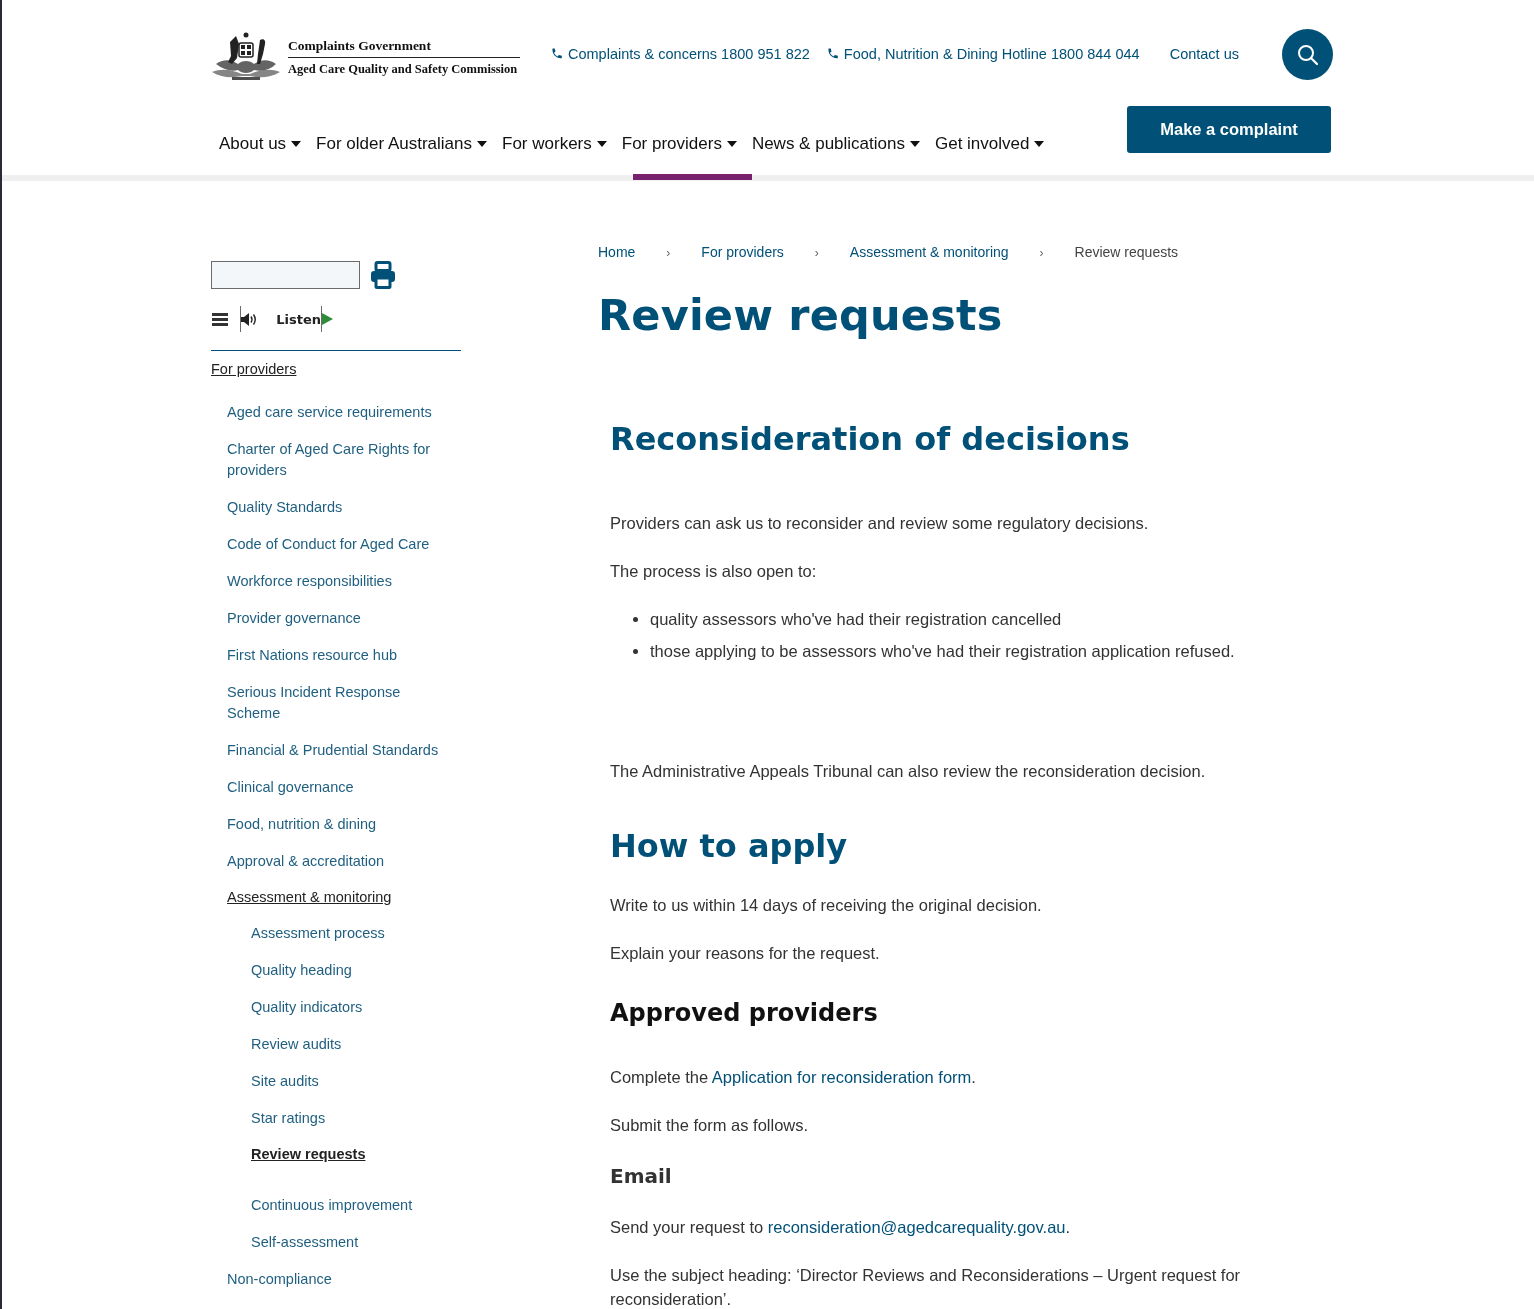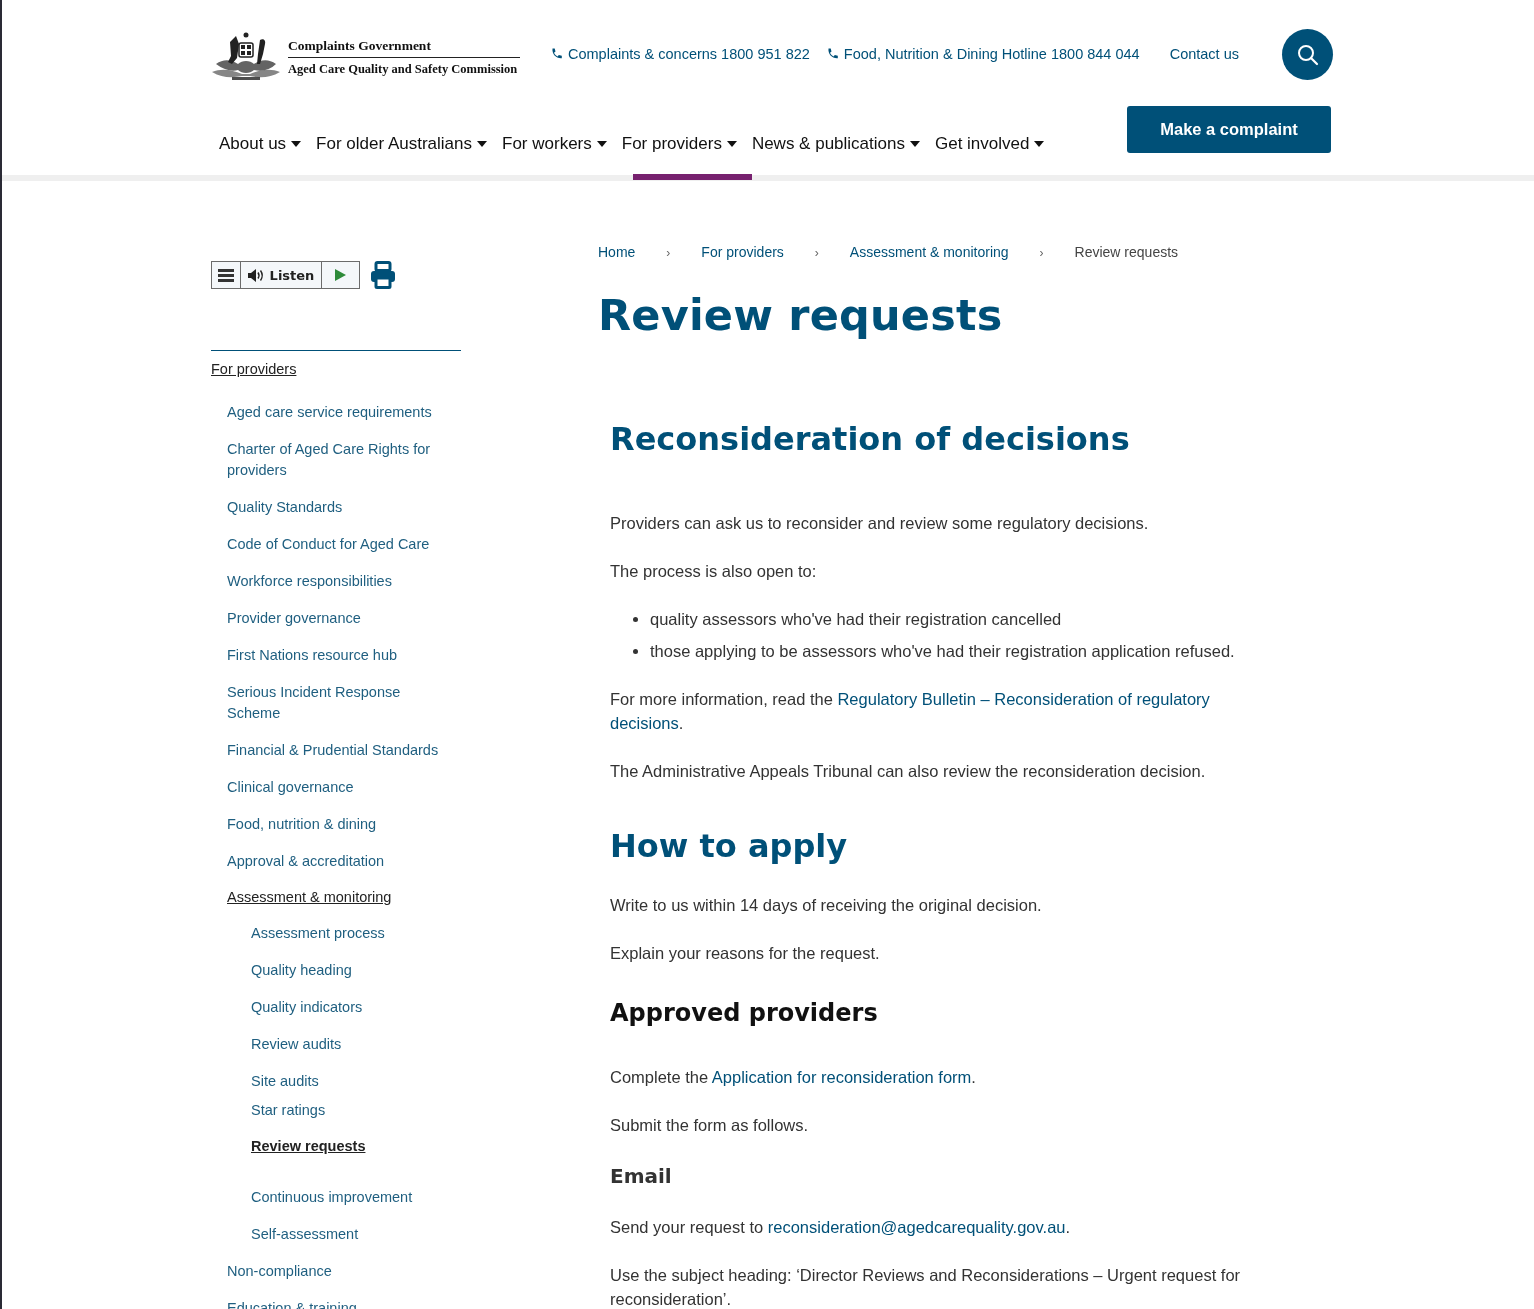--- a/index.html
+++ b/index.html
@@ -23,21 +23,21 @@
 
   .mainnav { position: absolute; left: 217px; top: 131px; display: flex; font-family: "Liberation Sans", sans-serif; font-size: 17px; color: #111; align-items: flex-end; }
   .nav-item { display: flex; align-items: center; margin-right: 15px; position: relative; height: 26px; cursor: pointer; }
   .nav-item .caret { display: inline-block; margin-left: 5px; width: 0; height: 0; border-left: 5px solid transparent; border-right: 5px solid transparent; border-top: 6px solid #111; }
   .nav-active-bar { position: absolute; left: 631px; top: 174px; width: 119px; height: 6px; background: #77216f; }
   .complaint-btn { position: absolute; left: 1125px; top: 106px; width: 204px; height: 47px; background: #005078; color: #fff; border-radius: 3px; font-family: "Liberation Sans", sans-serif; font-weight: bold; font-size: 16.5px; display: flex; align-items: center; justify-content: center; cursor: pointer; border: none; }
   .header-band { position: absolute; left: 0; top: 175px; width: 1532px; height: 6px; background: #efefef; }
 
   
   .listen { position: absolute; left: 209px; top: 261px; height: 28px; display: flex; border: 1px solid #6b6b6b; background: #f4f7fa; font-family: "DejaVu Sans", sans-serif; }
-  .listen .seg { display: flex; align-items: center; justify-content: center; border-right: 1px solid #6b6b6b; height: 26px; cursor: pointer; }
+  .listen .seg { display: flex; align-items: center; justify-content: space-between; border-right: 1px solid #6b6b6b; height: 26px; cursor: pointer; margin-top: 44px; }
   .listen .seg:last-child { border-right: none; }
   .listen .menu-seg { width: 29px; }
   .listen .listen-seg { width: 81px; font-size: 13px; font-weight: bold; color: #222; }
   .listen .play-seg { width: 37px; }
   .print-icon { position: absolute; left: 367px; top: 261px; width: 28px; height: 28px; cursor: pointer; }
 
   
   .sidebar { position: absolute; left: 209px; top: 350px; width: 250px; border-top: 1.5px solid #005078; font-family: "Liberation Sans", sans-serif; }
   .sb-root { display: block; margin-top: 10px; font-size: 14.5px; color: #222; text-decoration: underline; }
   .sb-list { list-style: none; }
@@ -223,21 +223,21 @@
       </li>
     <li class="sb-l2" style="margin-top:16px">
         <a>Quality indicators</a>
       </li>
     <li class="sb-l2" style="margin-top:16px">
         <a>Review audits</a>
       </li>
     <li class="sb-l2" style="margin-top:16px">
         <a>Site audits</a>
       </li>
-    <li class="sb-l2" style="margin-top:8px">
+    <li class="sb-l2" style="margin-top:16px">
         <a>Star ratings</a>
       </li>
     <li class="sb-l2 sb-active" style="margin-top:15px">
         <a>Review requests</a>
       </li>
     <li class="sb-l2" style="margin-top:30px">
         <a>Continuous improvement</a>
       </li>
     <li class="sb-l2" style="margin-top:16px">
         <a>Self-assessment</a>
@@ -264,23 +264,20 @@
 
   <h1>Review requests</h1>
 
   <h2 class="abs" style="top:176px">Reconsideration of decisions</h2>
   <p class="p abs" style="top:267px">Providers can ask us to reconsider and review some regulatory decisions.</p>
   <p class="p abs" style="top:315px">The process is also open to:</p>
   <ul class="bullets abs" style="top:363px; width:680px">
     <li>quality assessors who've had their registration cancelled</li>
     <li>those applying to be assessors who've had their registration application refused.</li>
   </ul>
-  <p class="p abs" style="top:443px; width:640px">
-    <span>For more information, read the </span><a>Regulatory Bulletin – Reconsideration of regulatory decisions</a><span>.</span>
-  </p>
   <p class="p abs" style="top:515px">The Administrative Appeals Tribunal can also review the reconsideration decision.</p>
 
   <h2 class="abs" style="top:583px">How to apply</h2>
   <p class="p abs" style="top:649px">Write to us within 14 days of receiving the original decision.</p>
   <p class="p abs" style="top:697px">Explain your reasons for the request.</p>
 
   <h3 class="abs" style="top:755px">Approved providers</h3>
   <p class="p abs" style="top:821px">
     <span>Complete the </span><a>Application for reconsideration form</a><span>.</span>
   </p>

